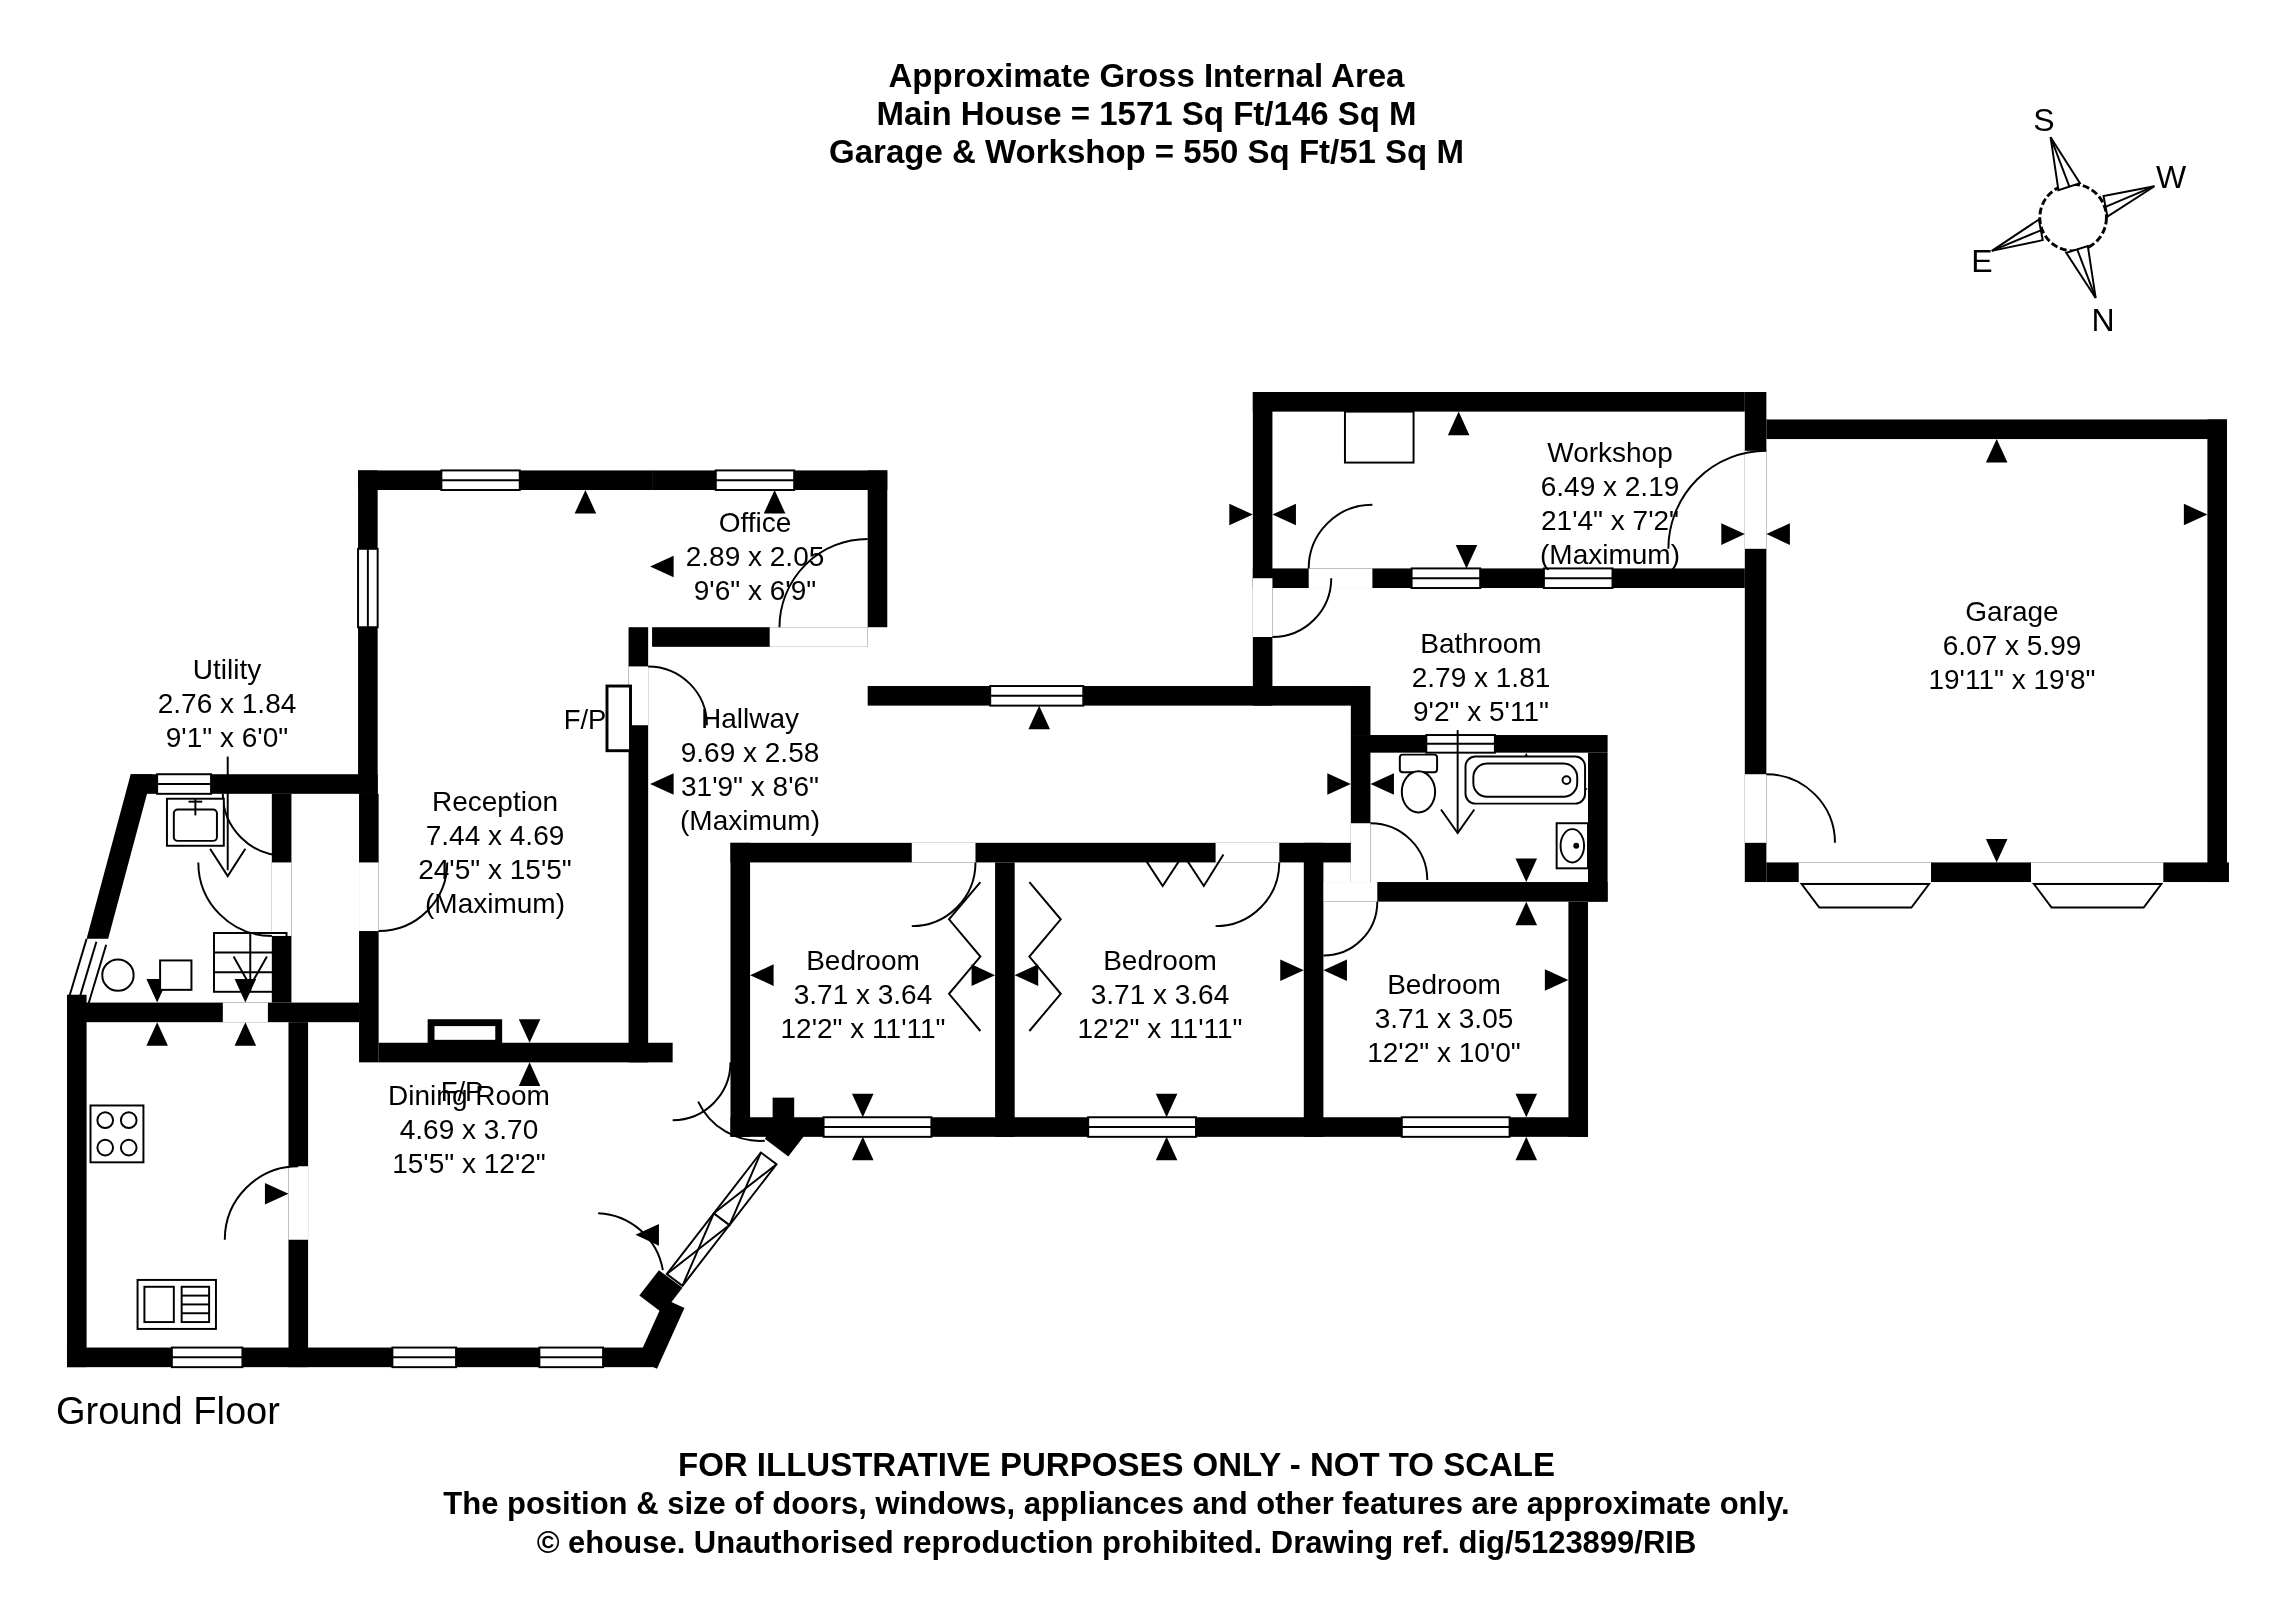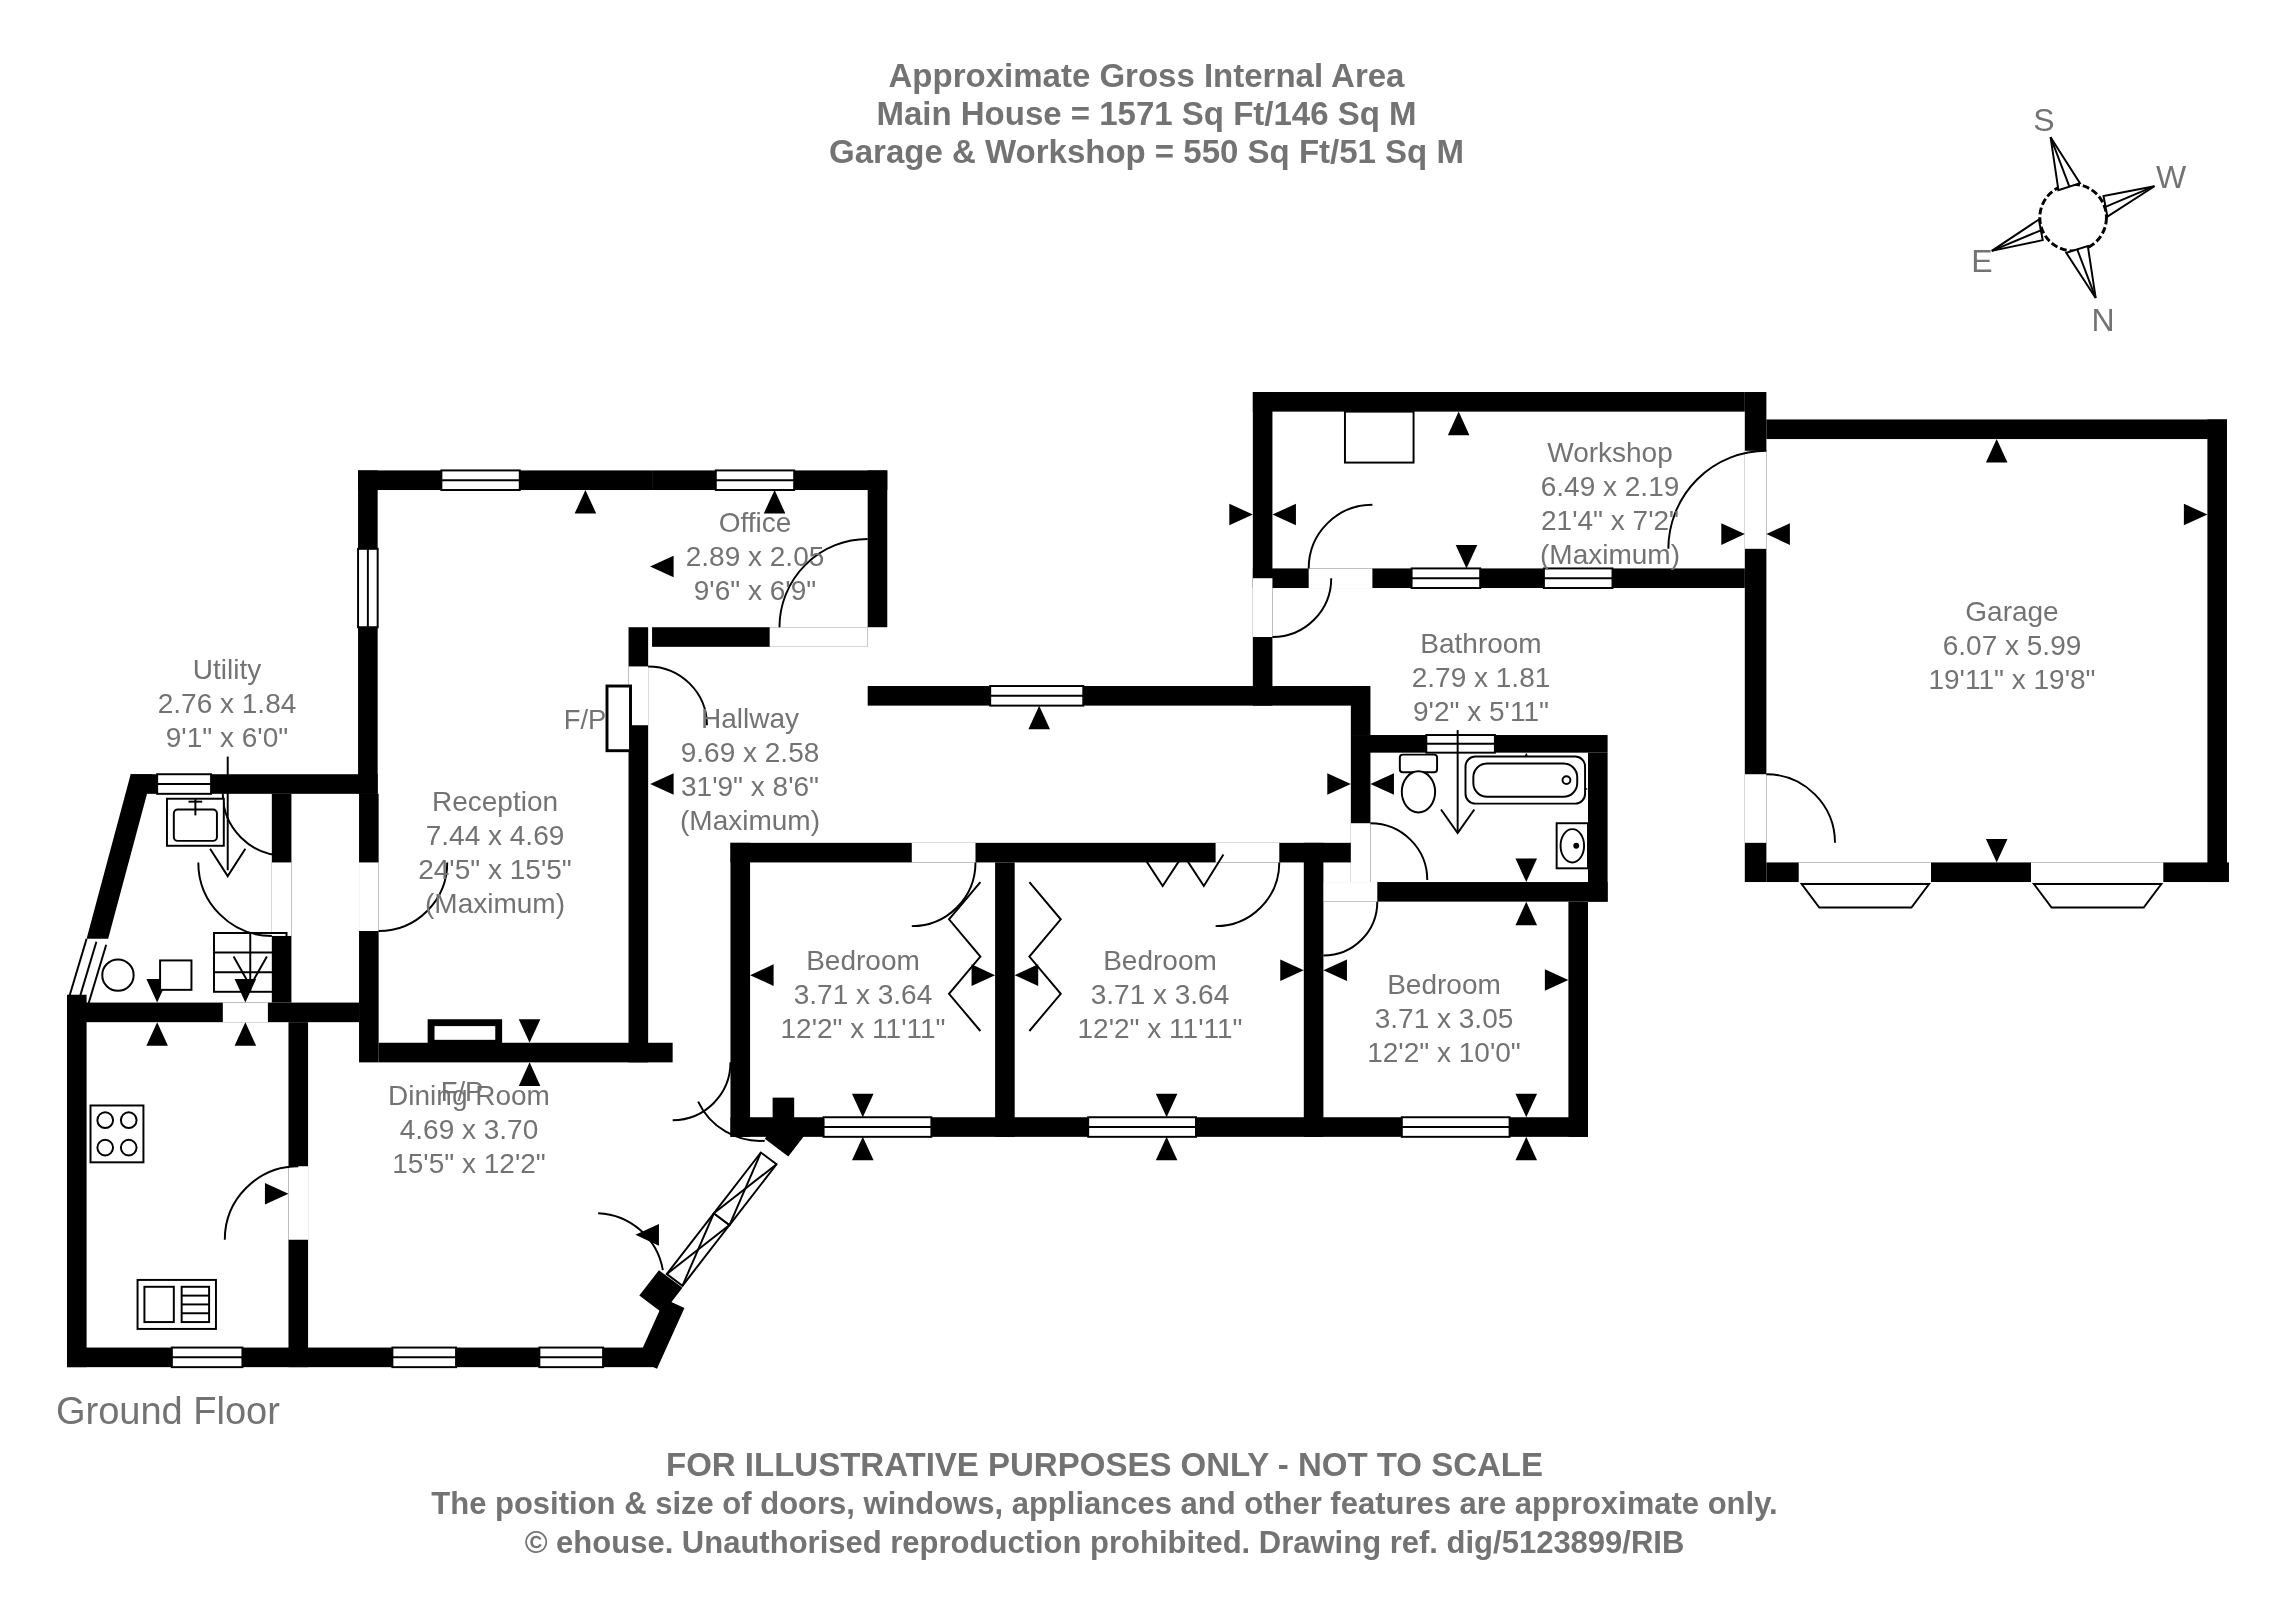--- a/index.html
+++ b/index.html
@@ -1,26 +1,26 @@
 <!DOCTYPE html>
 <html><head>
 <meta charset="utf-8">
 <style>
   html,body{margin:0;padding:0;background:#fff;}
   .canvas{position:relative;width:2293px;height:1620px;background:#ffffff;overflow:hidden;
-          font-family:"Liberation Sans",sans-serif;color:#737373;}
+          font-family:"Liberation Sans",sans-serif;color:#000000;}
   .plan-svg{position:absolute;left:0;top:0;}
   .header{position:absolute;left:0;top:57px;width:2293px;text-align:center;
           font-size:33px;font-weight:bold;line-height:38px;}
   .room-label{position:absolute;transform:translateX(-50%);text-align:center;
           font-size:28px;line-height:34px;white-space:nowrap;}
   .fp-label{position:absolute;transform:translateX(-50%);font-size:27.4px;white-space:nowrap;}
   .compass-letter{position:absolute;transform:translateX(-50%);font-size:32px;}
   .ground-floor{position:absolute;left:56px;top:1390px;font-size:38px;font-weight:normal;text-align:right;}
-  .footer{position:absolute;left:12px;top:1445px;width:2185px;text-align:center;line-height:39px;}
+  .footer{position:absolute;left:0;top:1445px;width:2185px;text-align:center;line-height:39px;padding-left:24px;}
   .footer .f1{font-size:33px;font-weight:bold;}
   .footer .f2,.footer .f3{font-size:31px;font-weight:bold;}
 </style>
 </head>
 <body>
 
 <div class="canvas">
 
   <svg class="plan-svg" width="2293" height="1620" viewBox="0 0 2339 1653">
 

